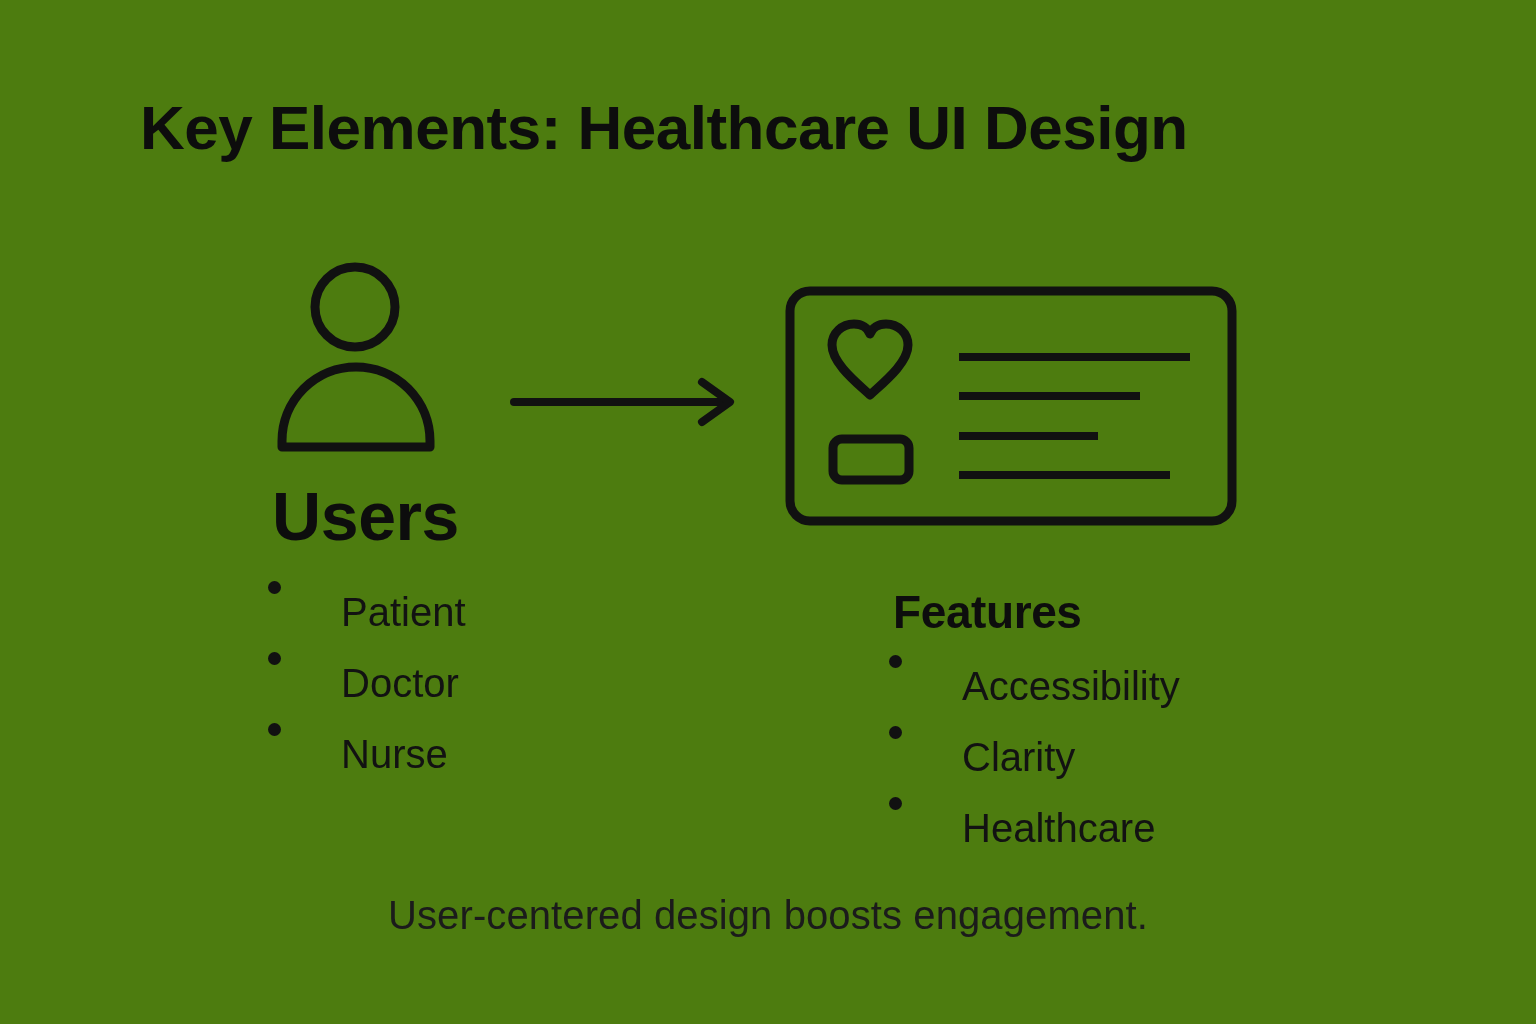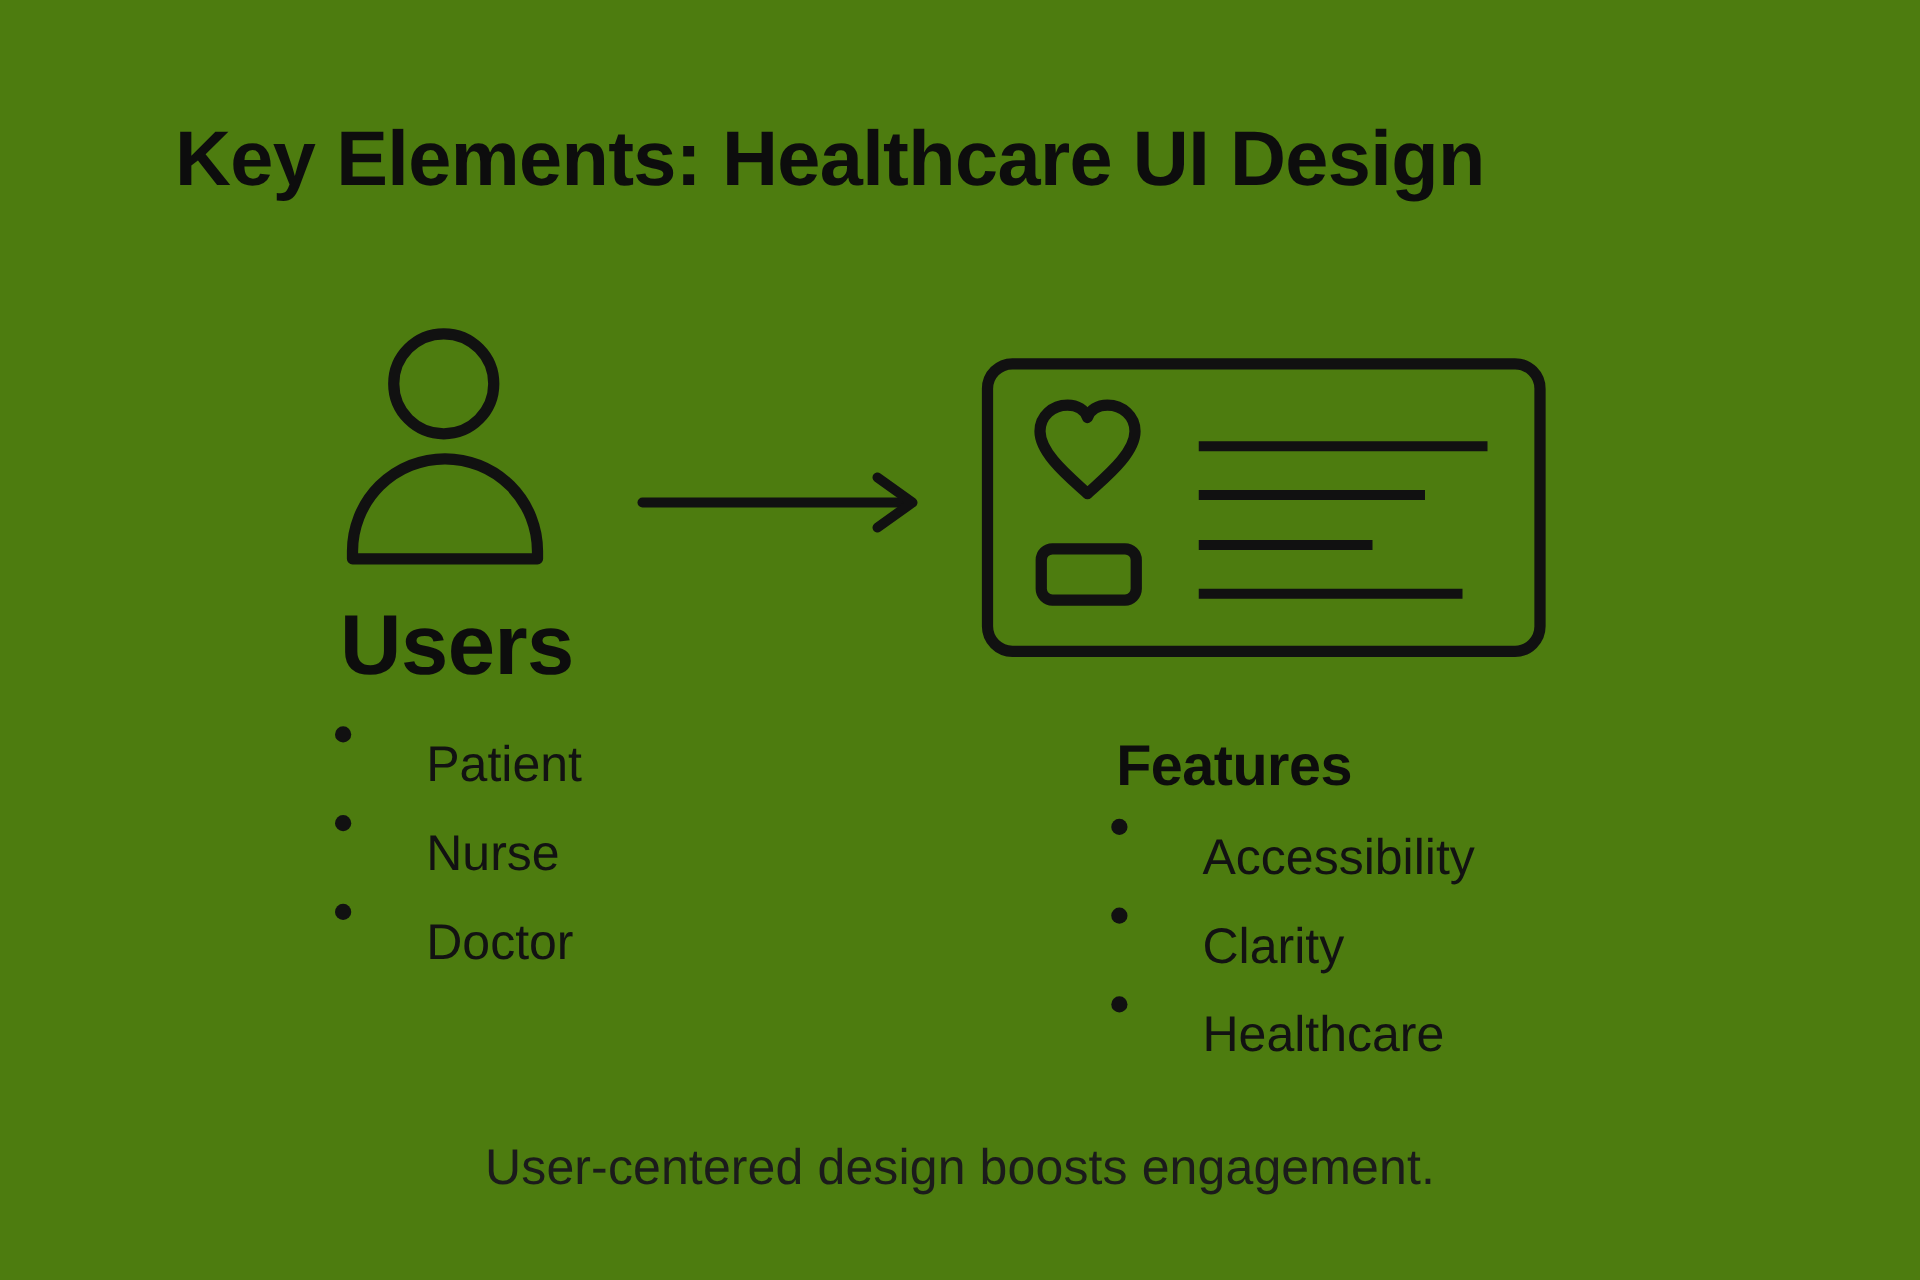--- a/index.html
+++ b/index.html
@@ -110,21 +110,20 @@
   .caption {
     position: absolute;
     left: 0;
     top: 893px;
     width: 1536px;
     text-align: center;
     font-size: 40px;
     font-weight: 400;
     color: #1b1b1b;
     letter-spacing: 0.1px;
-    margin-top: 19px;
   }
 </style>
 </head>
 <body>
 
 <div class="slide">
 
   <div class="title">Key Elements: Healthcare UI Design</div>
 
   <svg class="graphics" viewBox="0 0 1536 1024">
@@ -163,26 +162,26 @@
 
   <div class="users-heading">Users</div>
 
   <ul class="users-list">
     <li class="bullet-item">
       <span class="bullet-dot"></span>
       <span>Patient</span>
     </li>
     <li class="bullet-item">
       <span class="bullet-dot"></span>
+      <span>Doctor</span>
+    </li>
+    <li class="bullet-item">
+      <span class="bullet-dot"></span>
       <span>Nurse</span>
     </li>
-    <li class="bullet-item">
-      <span class="bullet-dot"></span>
-      <span>Doctor</span>
-    </li>
   </ul>
 
   <div class="features-heading">Features</div>
 
   <ul class="features-list">
     <li class="bullet-item">
       <span class="bullet-dot"></span>
       <span>Accessibility</span>
     </li>
     <li class="bullet-item">

